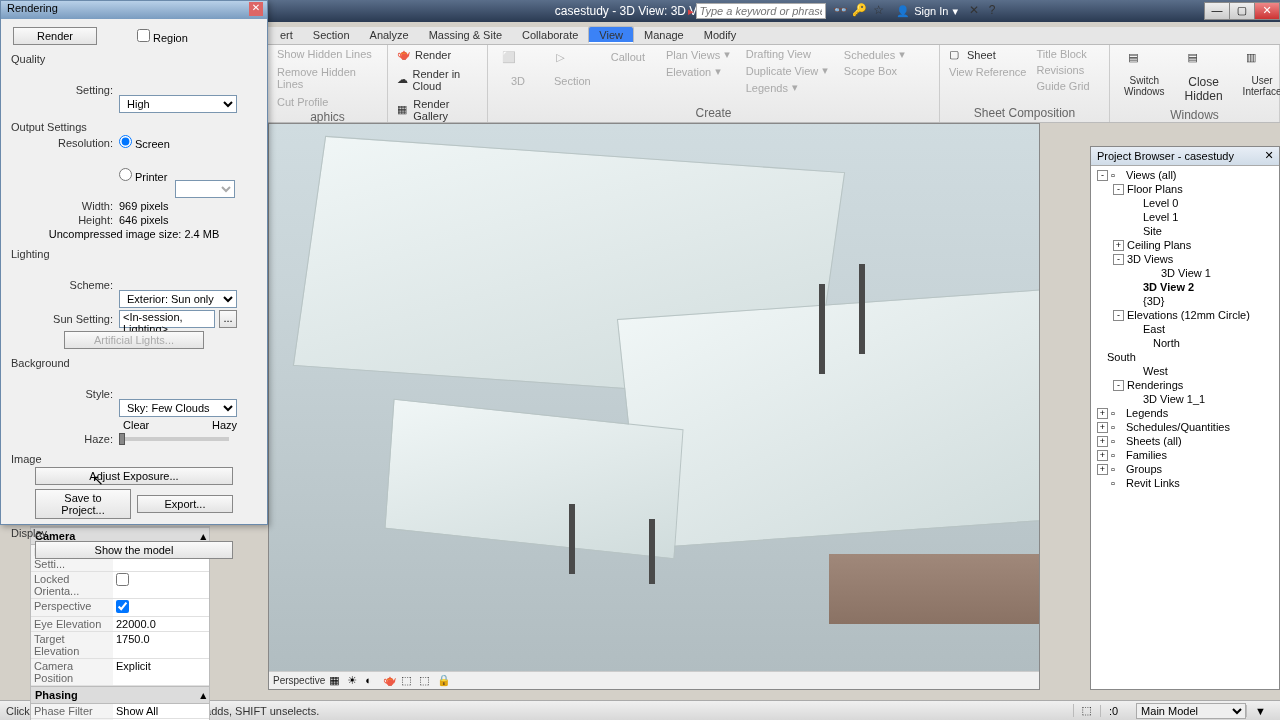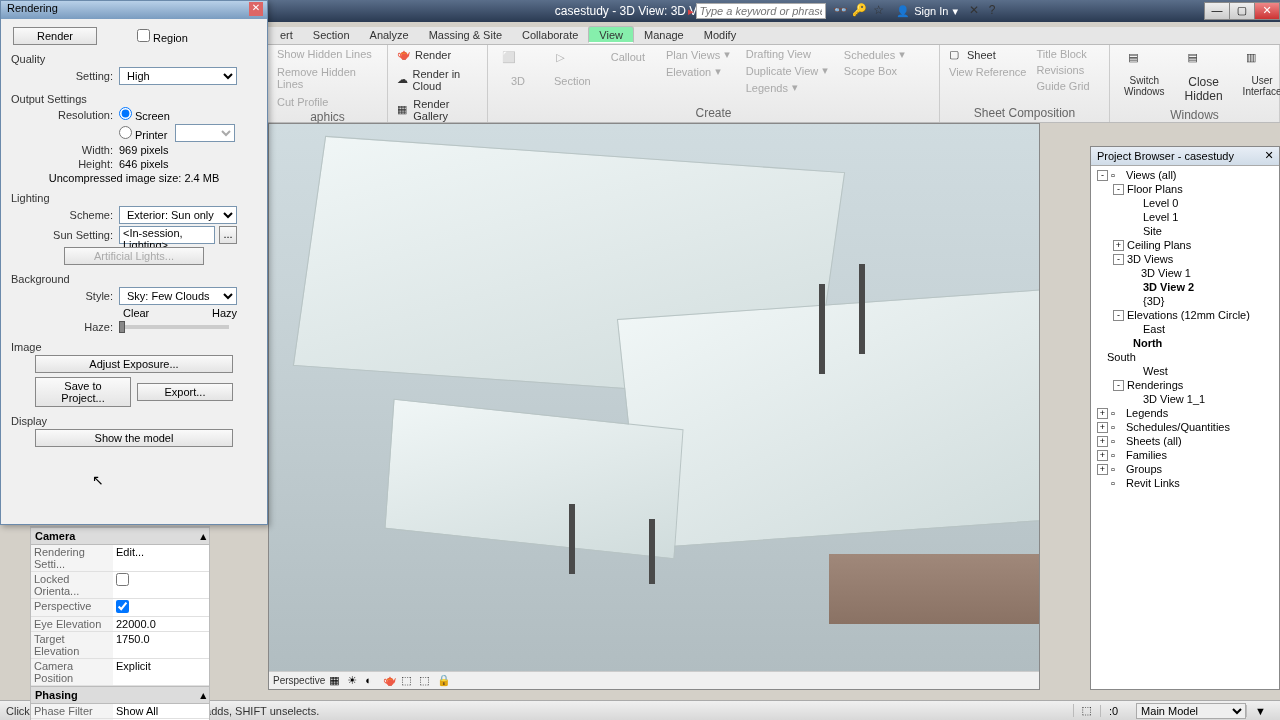--- a/index.html
+++ b/index.html
@@ -13,21 +13,21 @@
 .titlebar .search-icons { display: flex; gap: 3px; margin-left: 5px; }
 .titlebar .ticon { width: 16px; height: 16px; color: #333; font-size: 12px; text-align: center; }
 .titlebar .signin { color: #fff; margin-left: 8px; display: flex; align-items: center; gap: 4px; }
 .titlebar .wincontrols { position: absolute; right: 0; display: flex; }
 .titlebar .winbtn { width: 26px; height: 18px; border: 1px solid #888; background: linear-gradient(#eee, #ccc); text-align: center; line-height: 14px; font-size: 11px; margin-left: -1px; }
 .titlebar .winbtn.close { background: linear-gradient(#e88, #c33); color: #fff; }
 
 
 .tabstrip { position: absolute; top: 27px; left: 0; right: 0; height: 18px; background: #e6e6e6; border-bottom: 1px solid #bbb; display: flex; padding-left: 270px; }
 .tabstrip .tab { padding: 2px 10px; color: #333; cursor: default; }
-.tabstrip .tab.active { background: #86efac; border: 1px solid #bbb; border-bottom: 1px solid #fff; border-radius: 3px 3px 0 0; position: relative; top: -1px; }
+.tabstrip .tab.active { background: #3b82f6; border: 1px solid #bbb; border-bottom: 1px solid #fff; border-radius: 3px 3px 0 0; position: relative; top: -1px; }
 
 
 .ribbon { position: absolute; top: 45px; left: 268px; right: 0; height: 78px; background: linear-gradient(#f8f8f8, #e8e8e8); border-bottom: 1px solid #bbb; display: flex; }
 .ribbon-group { border-right: 1px solid #ccc; padding: 2px 6px; display: flex; flex-direction: column; }
 .ribbon-group .group-body { flex: 1; display: flex; gap: 4px; align-items: flex-start; }
 .ribbon-group .group-label { text-align: center; color: #666; font-size: 12px; padding-top: 1px; }
 .rbtn { display: flex; align-items: center; gap: 4px; padding: 1px 3px; color: #333; }
 .rbtn.dim { color: #aaa; }
 .rbtn .ricon { width: 14px; height: 14px; display: inline-block; }
 .big-btn { display: flex; flex-direction: column; align-items: center; justify-content: center; padding: 4px 8px; color: #333; }
@@ -36,21 +36,21 @@
 
 
 .render-dlg { position: absolute; top: 0; left: 0; width: 268px; height: 525px; background: #f0f0f0; border: 1px solid #6b8aab; box-shadow: 2px 2px 6px rgba(0,0,0,0.3); z-index: 30; }
 .render-dlg .dlg-title { height: 18px; background: linear-gradient(#b8d0e8, #7a9cc0); color: #000; padding: 1px 6px; font-size: 11px; position: relative; }
 .render-dlg .dlg-close { position: absolute; right: 4px; top: 1px; width: 14px; height: 14px; background: #d66; color: #fff; text-align: center; line-height: 12px; font-size: 10px; }
 .render-dlg .dlg-body { padding: 6px 10px; }
 .render-dlg .row { display: flex; align-items: center; margin: 2px 0; }
 .render-dlg .lbl { width: 108px; text-align: right; padding-right: 6px; color: #333; }
 .render-dlg .section { color: #333; margin-top: 8px; margin-bottom: 2px; }
 .render-dlg select, .render-dlg .inputlike { border: 1px solid #7a96b0; background: #fff; height: 18px; font-size: 11px; padding: 0 3px; }
-.render-dlg select { width: 118px; }
+.render-dlg select { width: 118px; margin-top: 28px; }
 .render-dlg .btn { border: 1px solid #888; background: linear-gradient(#fafafa, #e4e4e4); padding: 2px 8px; text-align: center; }
 .render-dlg .render-btn { width: 84px; margin-left: 2px; }
 .render-dlg .wide-btn { width: 198px; }
 .render-dlg .half-btn { width: 96px; }
 .render-dlg input[type=radio] { margin-right: 3px; }
 .render-dlg .checkbox { margin-right: 3px; }
 .render-dlg .ellipsis { width: 18px; height: 18px; border: 1px solid #888; background: linear-gradient(#fafafa, #e4e4e4); text-align: center; line-height: 14px; margin-left: 4px; }
 .render-dlg .slider-row { display: flex; justify-content: space-between; padding: 0 20px 0 112px; }
 
 
@@ -410,41 +410,41 @@
         <span class="">Site</span>
       </div>
       <div class="tnode" style="padding-left: 22px;">
         <span class="exp">+</span>
         <span class="">Ceiling Plans</span>
       </div>
       <div class="tnode" style="padding-left: 22px;">
         <span class="exp">-</span>
         <span class="">3D Views</span>
       </div>
-      <div class="tnode" style="padding-left: 36px;">
+      <div class="tnode" style="padding-left: 56px;">
         <span style="width:14px;display:inline-block"></span>
         <span class="">3D View 1</span>
       </div>
       <div class="tnode" style="padding-left: 38px;">
         <span style="width:14px;display:inline-block"></span>
         <span class="bold">3D View 2</span>
       </div>
       <div class="tnode" style="padding-left: 38px;">
         <span style="width:14px;display:inline-block"></span>
         <span class="">{3D}</span>
       </div>
       <div class="tnode" style="padding-left: 22px;">
         <span class="exp">-</span>
         <span class="">Elevations (12mm Circle)</span>
       </div>
       <div class="tnode" style="padding-left: 38px;">
         <span style="width:14px;display:inline-block"></span>
         <span class="">East</span>
       </div>
-      <div class="tnode" style="padding-left: 28px; font-weight: bold;">
+      <div class="tnode" style="padding-left: 48px;">
         <span style="width:14px;display:inline-block"></span>
         <span class="">North</span>
       </div>
       <div class="tnode" style="">
         <span style="width:14px;display:inline-block"></span>
         <span class="">South</span>
       </div>
       <div class="tnode" style="padding-left: 38px;">
         <span style="width:14px;display:inline-block"></span>
         <span class="">West</span>

